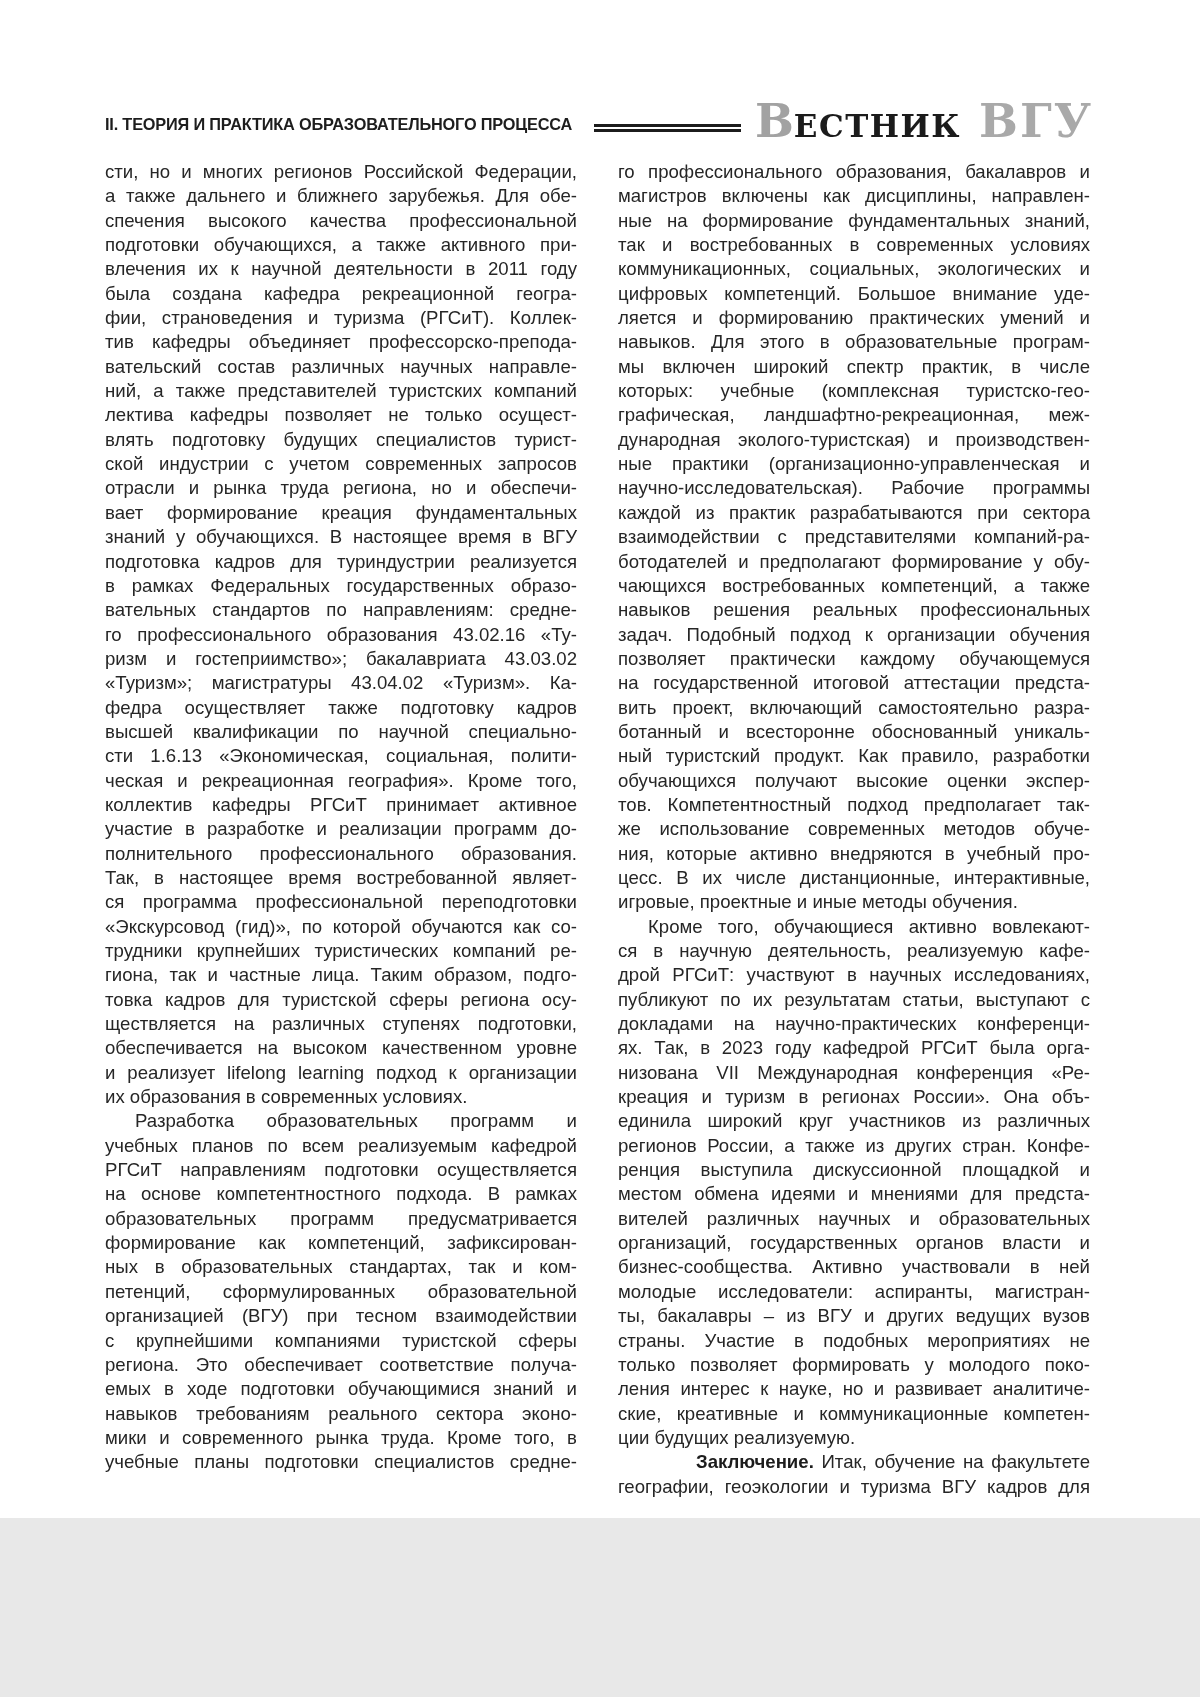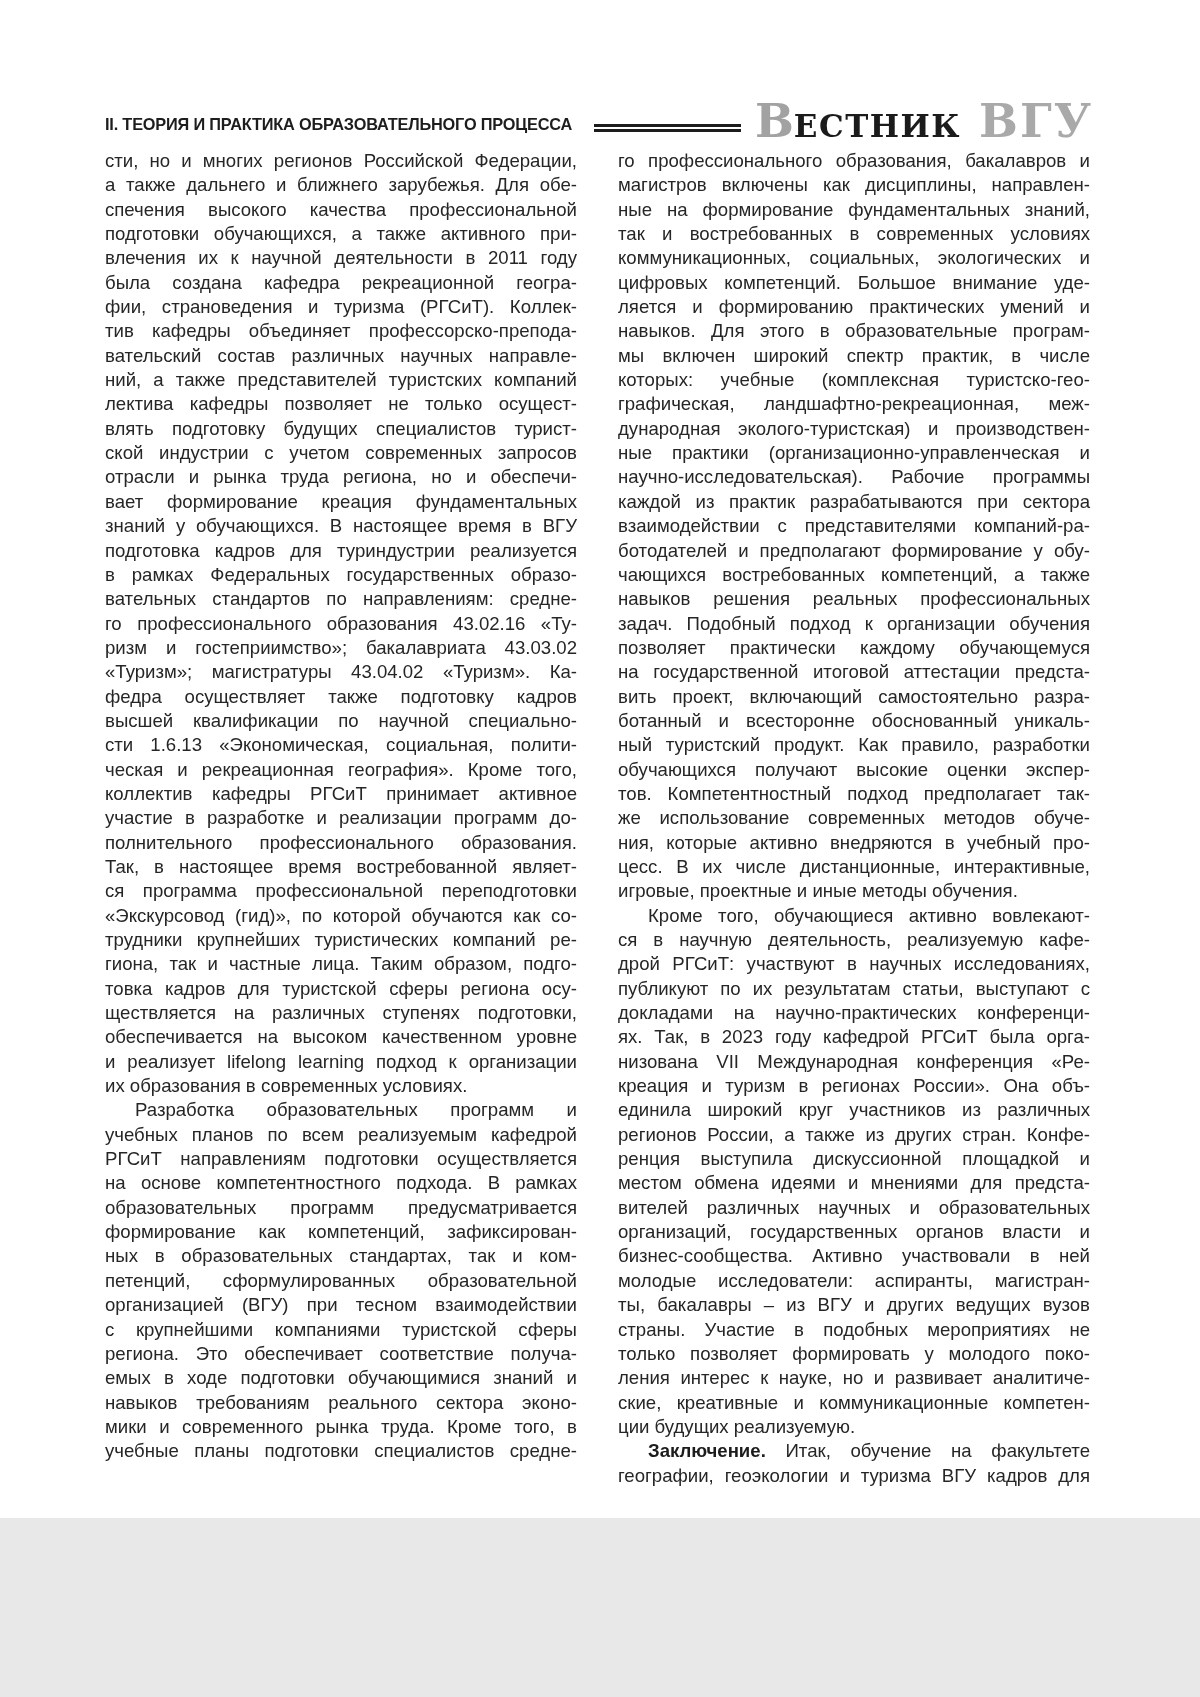--- a/index.html
+++ b/index.html
@@ -29,31 +29,31 @@
   .header-rule .bar{height:3px;background:#1c1c1c;}
   .journal-logo{
     white-space:nowrap;line-height:1;
     font-family:"DejaVu Serif", serif;font-weight:bold;
   }
   .logo-initial{font-size:46px;color:#a2a2a2;}
   .logo-rest{font-size:31px;color:#1b1b1b;letter-spacing:1.5px;}
   .logo-abbr{font-size:46px;color:#a9a9a9;margin-left:18px;letter-spacing:2px;}
   
   .columns{
-    position:absolute;left:105px;top:149px;width:985px;
+    position:absolute;left:105px;top:160px;width:985px;
     display:flex;gap:41px;
   }
   .col{width:478px;}
   .line{
     font-size:18.6px;line-height:24.35px;color:#262626;
     text-align:justify;text-align-last:justify;
   }
   .line.para-end{text-align:center;text-align-last:left;}
   .line.indent{text-indent:30px;}
-  .line b{font-weight:bold;color:#1c1c1c;}
+  .line b{font-weight:bold;color:#1c1c1c;margin-left:48px;}
   
   .footer-rule{
     position:absolute;left:105px;top:1561px;width:938px;height:3px;
     background:#4a4a4a;box-shadow:0 -1px 0 #9a9a9a;
   }
   .page-number{
     position:absolute;top:1542px;right:108px;
     font-family:"DejaVu Serif", serif;font-weight:bold;
     font-size:27px;color:#141414;line-height:1.2;
   }

